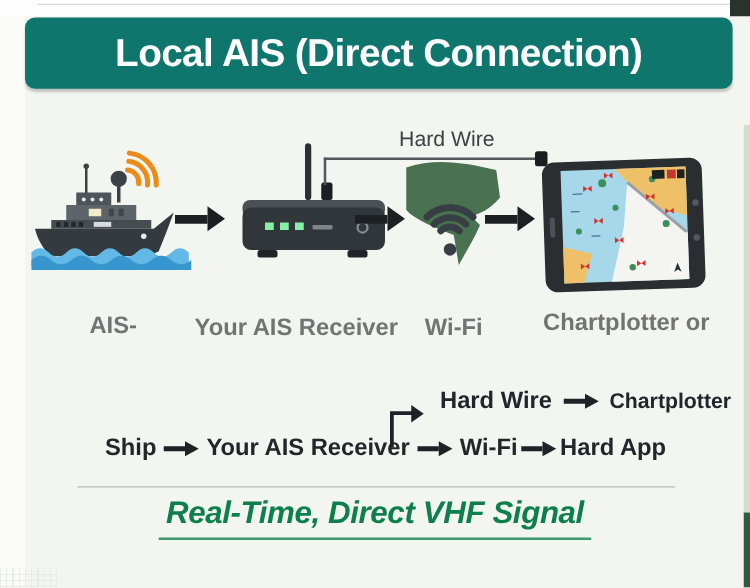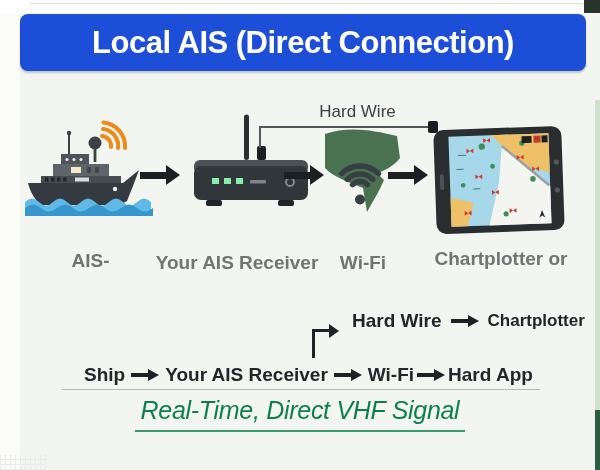--- a/index.html
+++ b/index.html
@@ -13,21 +13,21 @@
   .top-line{left:30px;top:3px;width:556px;height:1px;background:#dadddb;}
   .corner-notch{left:584px;top:0;width:16px;height:13px;background:#28332c;}
   .left-strip{left:0;top:13px;width:20px;height:457px;background:#fbfcfa;}
   .edge-light{left:595px;top:100px;width:5px;height:310px;background:#cfe0cc;}
   .edge-dark{left:595px;top:410px;width:5px;height:60px;background:#2e5c40;}
   .corner-grid{left:0;top:455px;width:46px;height:15px;
      background-image:repeating-linear-gradient(0deg,#e8ebe8 0 1px,transparent 1px 5px),
                       repeating-linear-gradient(90deg,#e8ebe8 0 1px,transparent 1px 5px);}
 
   
-  .banner{left:20px;top:14px;width:566px;height:57px;background:#1d4ed8;border-radius:8px;
+  .banner{left:20px;top:14px;width:566px;height:57px;background:#0f766e;border-radius:8px;
           box-shadow:0 2px 2px rgba(0,0,0,.2);display:flex;align-items:center;justify-content:center;}
   .banner h1{margin:0;color:#fff;font-size:31px;font-weight:bold;letter-spacing:-.5px;}
 
   
   .icon-box{display:block;}
   .harrow{display:flex;align-items:center;}
   .harrow .shaft{width:26px;height:7px;background:#1d2023;}
   .harrow .head{width:0;height:0;border-left:14px solid #1d2023;
                 border-top:10px solid transparent;border-bottom:10px solid transparent;}
   .arrow1{left:140px;top:165px;} .arrow2{left:284px;top:165px;} .arrow3{left:388px;top:165px;}
@@ -39,39 +39,39 @@
                 font-size:17px;color:#3c4146;}
 
   .node-label{font-size:19px;font-weight:bold;color:#737373;text-align:center;line-height:28px;}
   .lbl-ship{left:8px;top:247px;width:165px;}
   .lbl-recv{left:152px;top:249px;width:170px;}
   .lbl-wifi{left:318px;top:249px;width:90px;}
   .lbl-chart{left:418px;top:245px;width:166px;}
   .lbl-small{font-size:19px;font-weight:bold;}
 
   
-  .flow-row{left:84px;top:364px;display:flex;align-items:center;
+  .flow-row{left:84px;top:348px;display:flex;align-items:center;
             font-size:19px;font-weight:bold;color:#22262a;}
   .branch-row{left:352px;top:310px;display:flex;align-items:center;
               font-size:19px;font-weight:bold;color:#22262a;}
   .branch-row .small{font-size:17px;}
   .farrow{display:flex;align-items:center;margin:0 6px;}
   .farrow .shaft{width:17px;height:4px;background:#1e2226;}
   .farrow .head{width:0;height:0;border-left:11px solid #1e2226;
                 border-top:6.5px solid transparent;border-bottom:6.5px solid transparent;}
   .elbow{left:312px;top:322px;width:32px;height:36px;}
   .elbow .v{position:absolute;left:0;top:8px;width:3.2px;height:28px;background:#1e2226;}
   .elbow .h{position:absolute;left:0;top:7px;width:18px;height:3.2px;background:#1e2226;}
   .elbow .head{position:absolute;left:17px;top:1.6px;width:0;height:0;
                border-left:10px solid #1e2226;border-top:7px solid transparent;border-bottom:7px solid transparent;}
 
   .divider{left:62px;top:389px;width:478px;height:1px;background:#b7bcb7;}
 
   .tagline-wrap{left:0;top:396px;width:600px;text-align:center;}
-  .tagline{display:inline-block;font-size:25px;font-weight:normal;font-style:italic;color:#0d7f4d;
+  .tagline{display:inline-block;font-size:25px;font-weight:bold;font-style:italic;color:#0d7f4d;
            padding:0 6px 5px 6px;border-bottom:2px solid #3d9a6e;letter-spacing:-.3px;}
 </style>
 </head>
 <body>
 
 <div class="stage">
 
   <div class="abs top-strip"></div>
   <div class="abs top-line"></div>
   <div class="abs corner-notch"></div>

